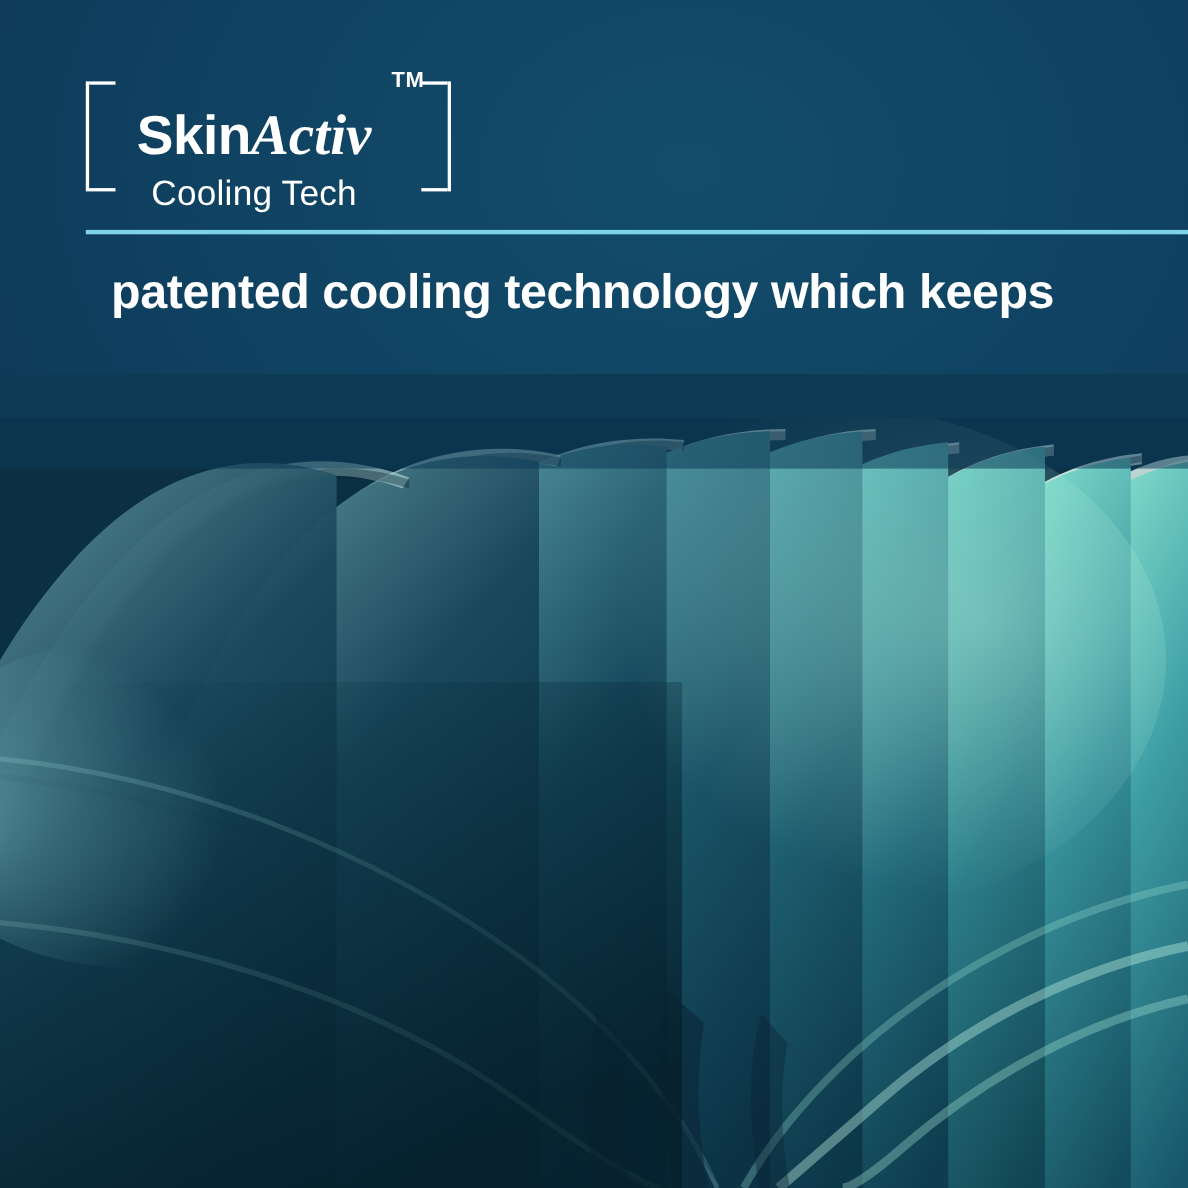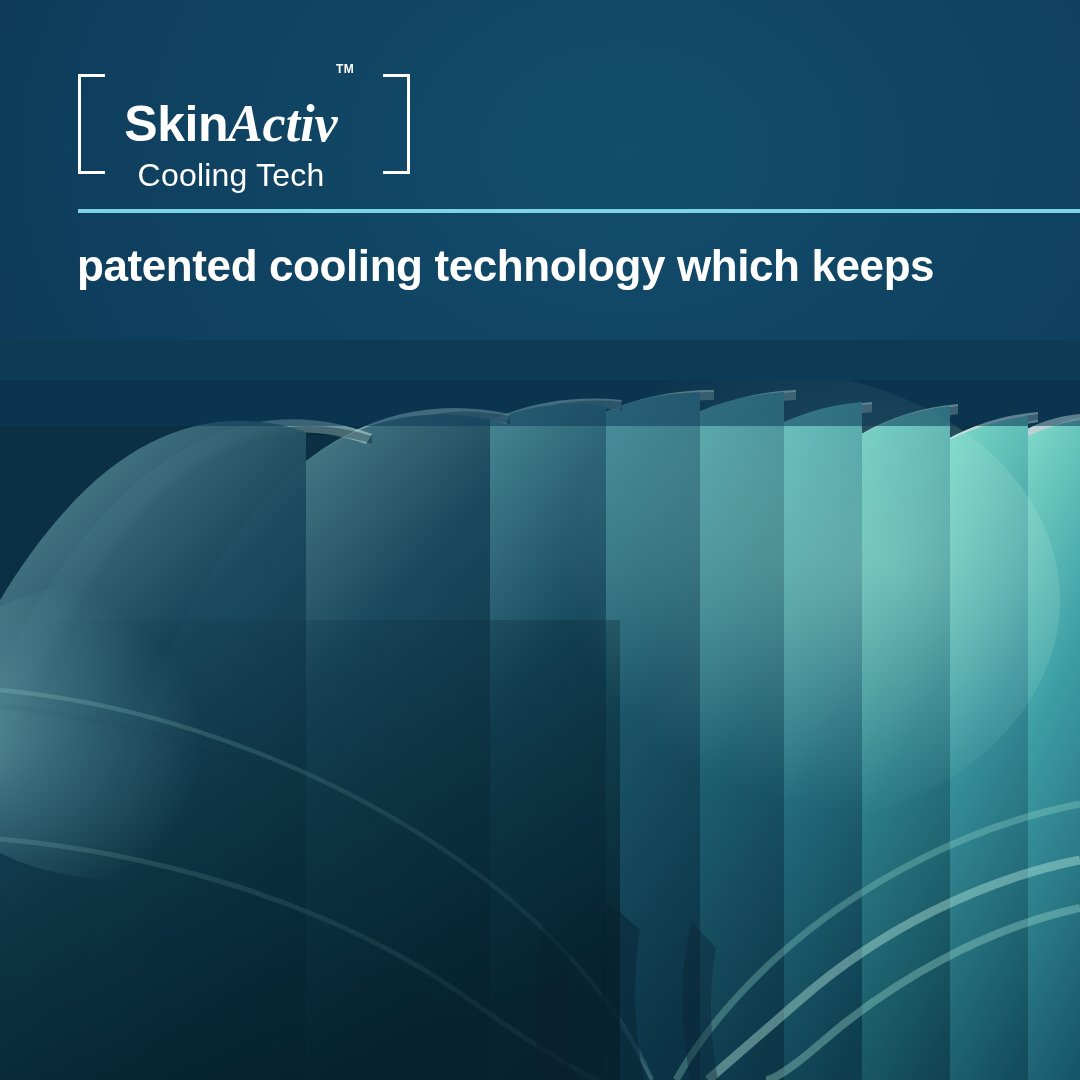--- a/index.html
+++ b/index.html
@@ -79,25 +79,25 @@
     display:block;
     font-family:Liberation Sans, sans-serif;
     font-weight:normal;
     font-size:32px;
     letter-spacing:0.2px;
     margin-top:9px;
     white-space:nowrap;
   }
   #tm-mark {
     position:absolute;
-    left:336px; top:62px;
+    left:356px; top:62px;
     color:#ffffff;
     font-family:"Liberation Sans", sans-serif;
     font-weight:bold;
-    font-size:12px;
+    font-size:20px;
     letter-spacing:0.5px;
     z-index:6;
   }
 
   
   #divider {
     position:absolute;
     left:78px; top:209px;
     width:1002px; height:4px;
     background:#7dd3e8;
@@ -110,21 +110,21 @@
     left:77px; top:240px;
     width:940px;
     color:#ffffff;
     font-family:"Liberation Sans", sans-serif;
     font-weight:bold;
     font-size:44px;
     line-height:1.18;
     letter-spacing:-0.4px;
     z-index:5;
   }
-  #headline .ln { display:block; white-space:nowrap; }
+  #headline .ln { display:block; white-space:nowrap;margin-left:24px; }
 </style>
 </head>
 <body>
 
 <div id="stage">
 
   <div id="artwork">
     <svg viewBox="0 0 1080 1080" xmlns="http://www.w3.org/2000/svg" preserveAspectRatio="none">
       <defs>
 

